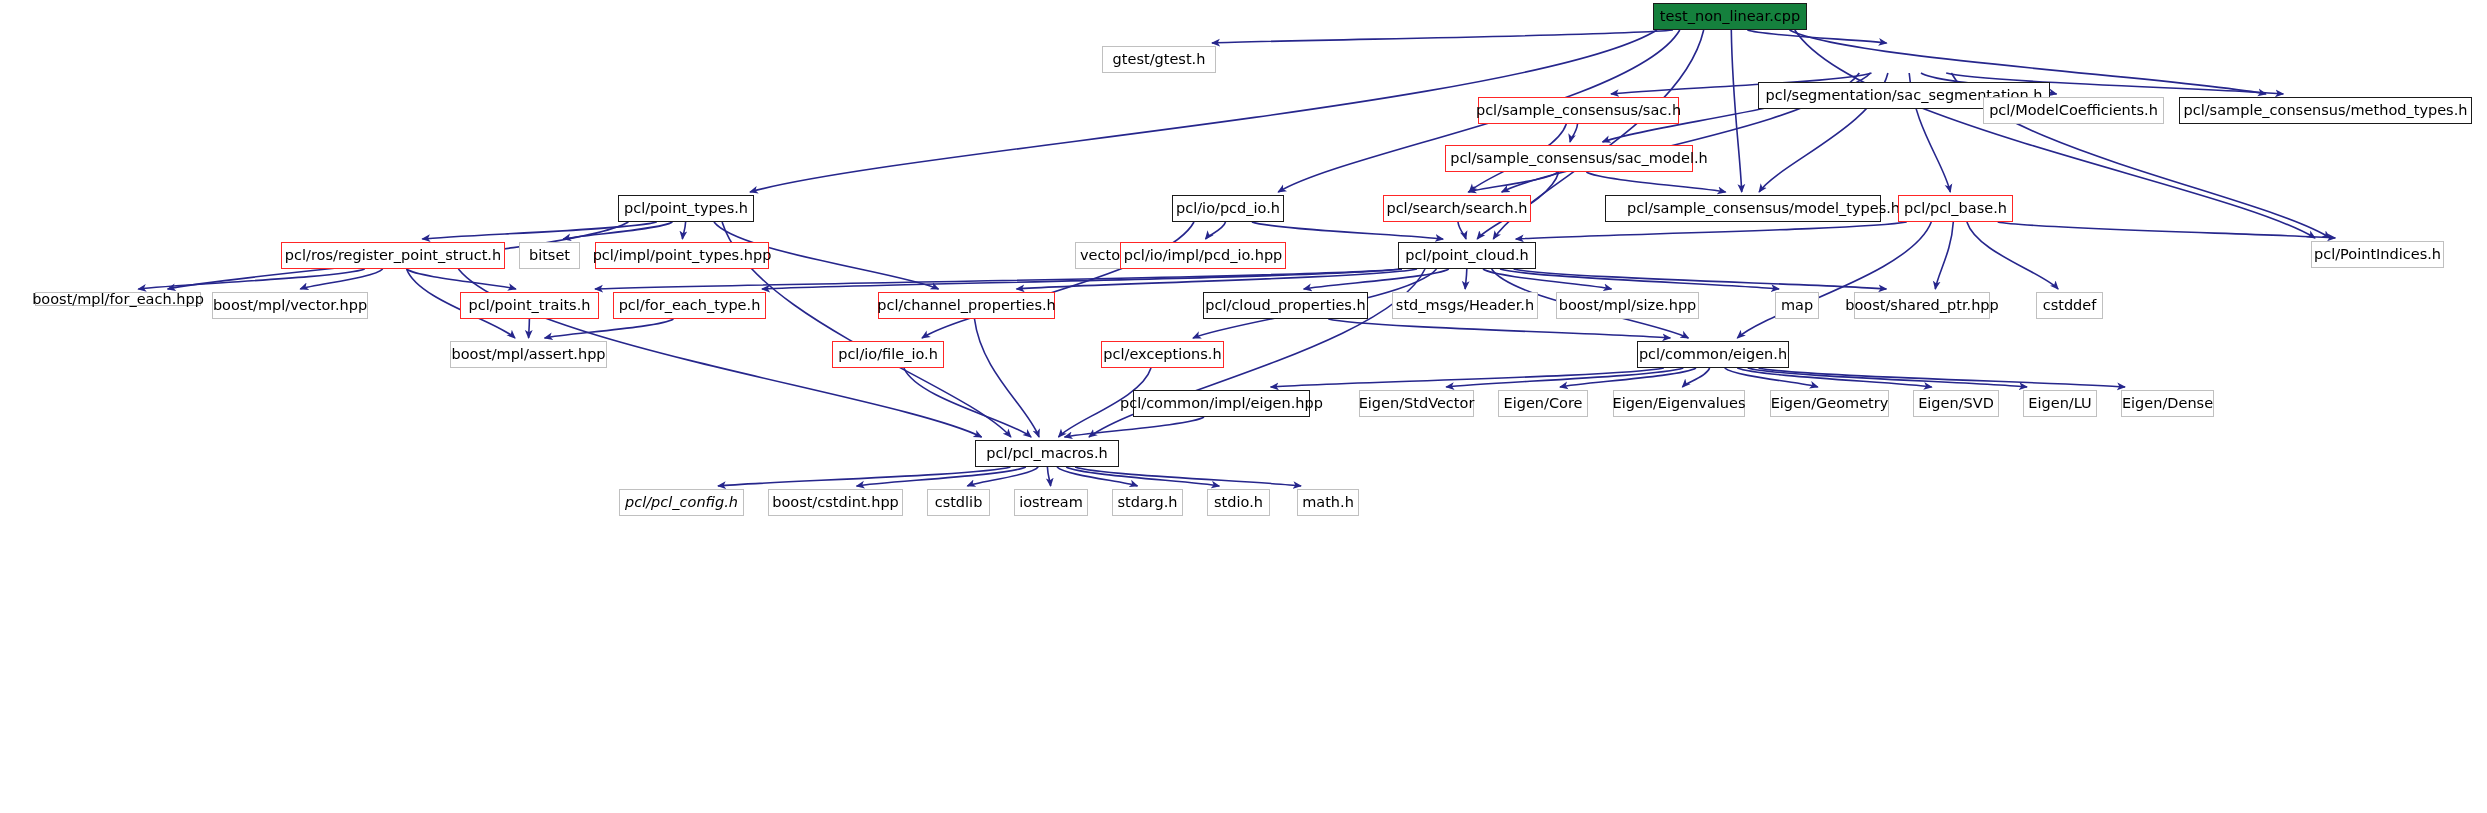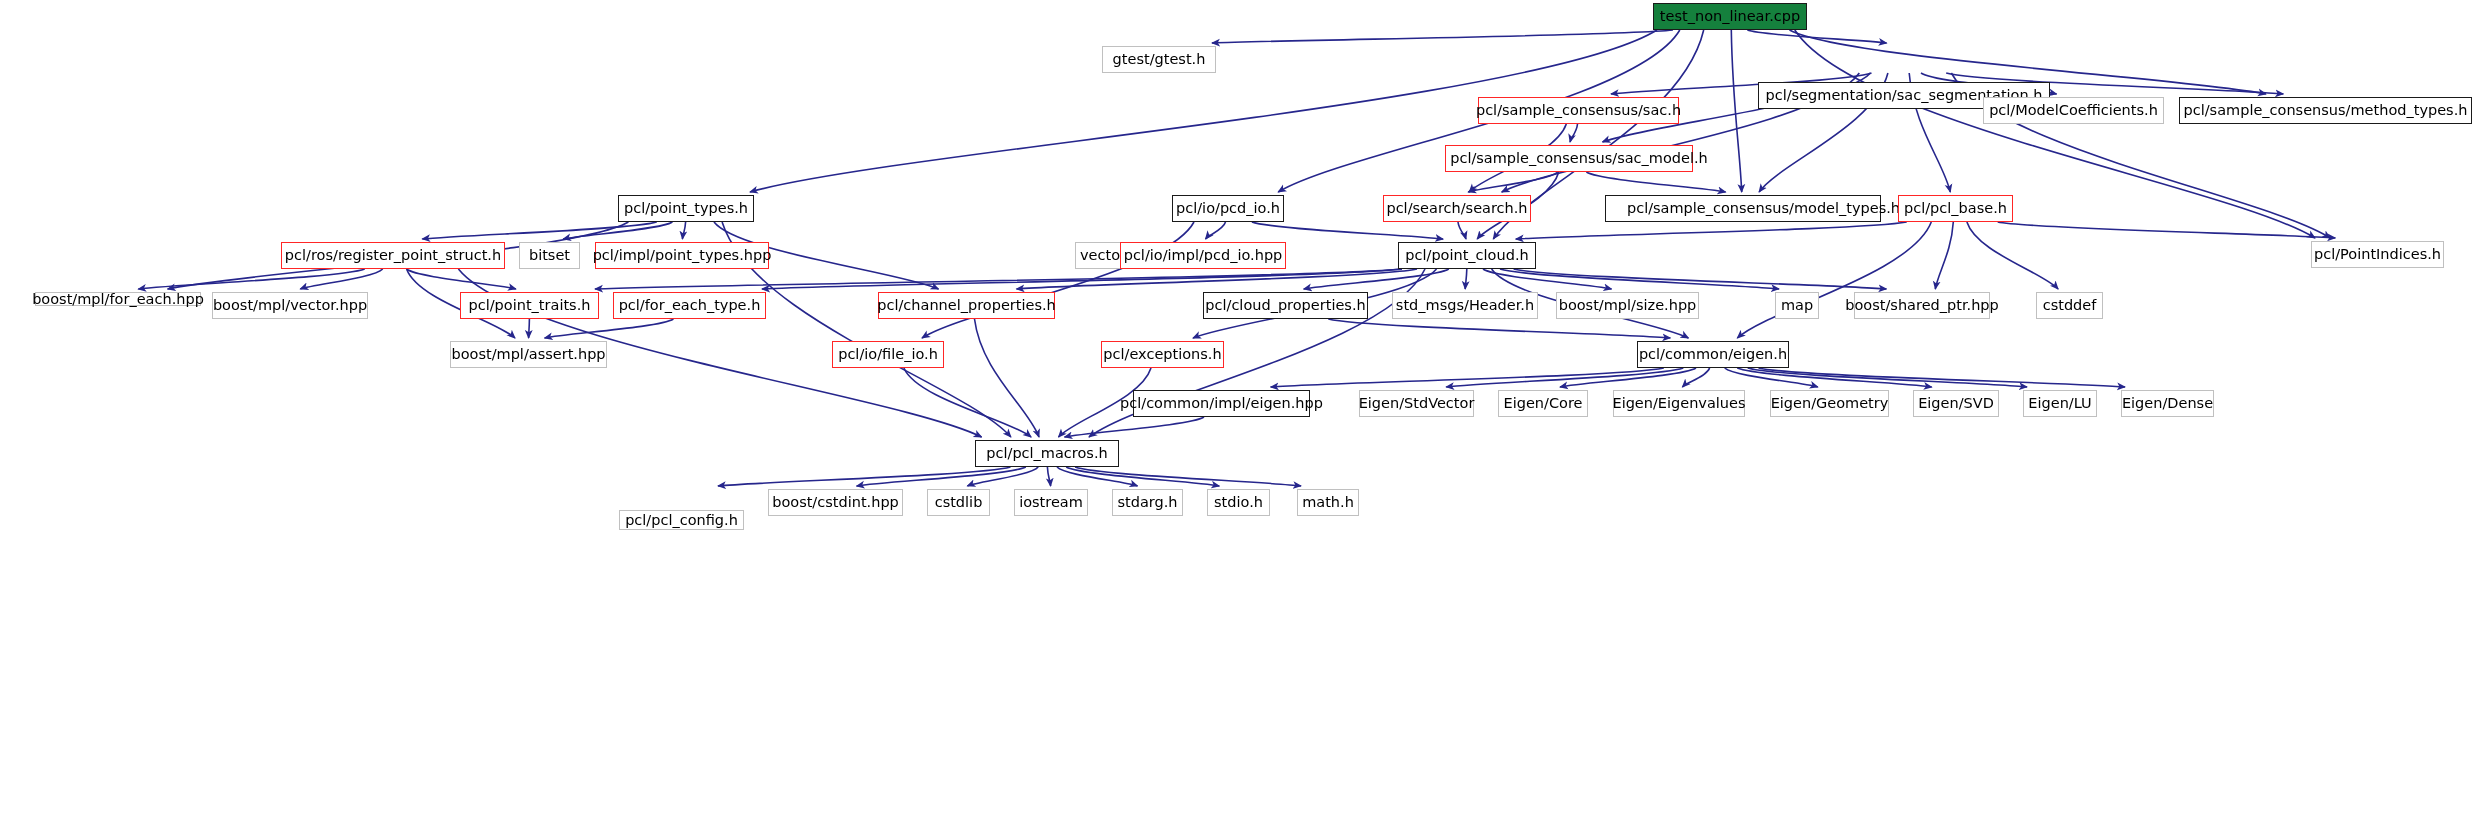--- a/index.html
+++ b/index.html
@@ -224,21 +224,21 @@
       </div>
       <div class="node " style="left: 2023px; top: 390px; width: 74px; height: 27px;">
         <span>Eigen/LU</span>
       </div>
       <div class="node " style="left: 2121px; top: 390px; width: 93px; height: 27px;">
         <span>Eigen/Dense</span>
       </div>
       <div class="node black" style="left: 975px; top: 440px; width: 144px; height: 27px;">
         <span>pcl/pcl_macros.h</span>
       </div>
-      <div class="node " style="left: 619px; top: 510px; width: 125px; height: 20px;">
+      <div class="node " style="left: 619px; top: 489px; width: 125px; height: 27px; font-style: italic;">
         <span>pcl/pcl_config.h</span>
       </div>
       <div class="node " style="left: 768px; top: 489px; width: 135px; height: 27px;">
         <span>boost/cstdint.hpp</span>
       </div>
       <div class="node " style="left: 927px; top: 489px; width: 63px; height: 27px;">
         <span>cstdlib</span>
       </div>
       <div class="node " style="left: 1014px; top: 489px; width: 74px; height: 27px;">
         <span>iostream</span>

